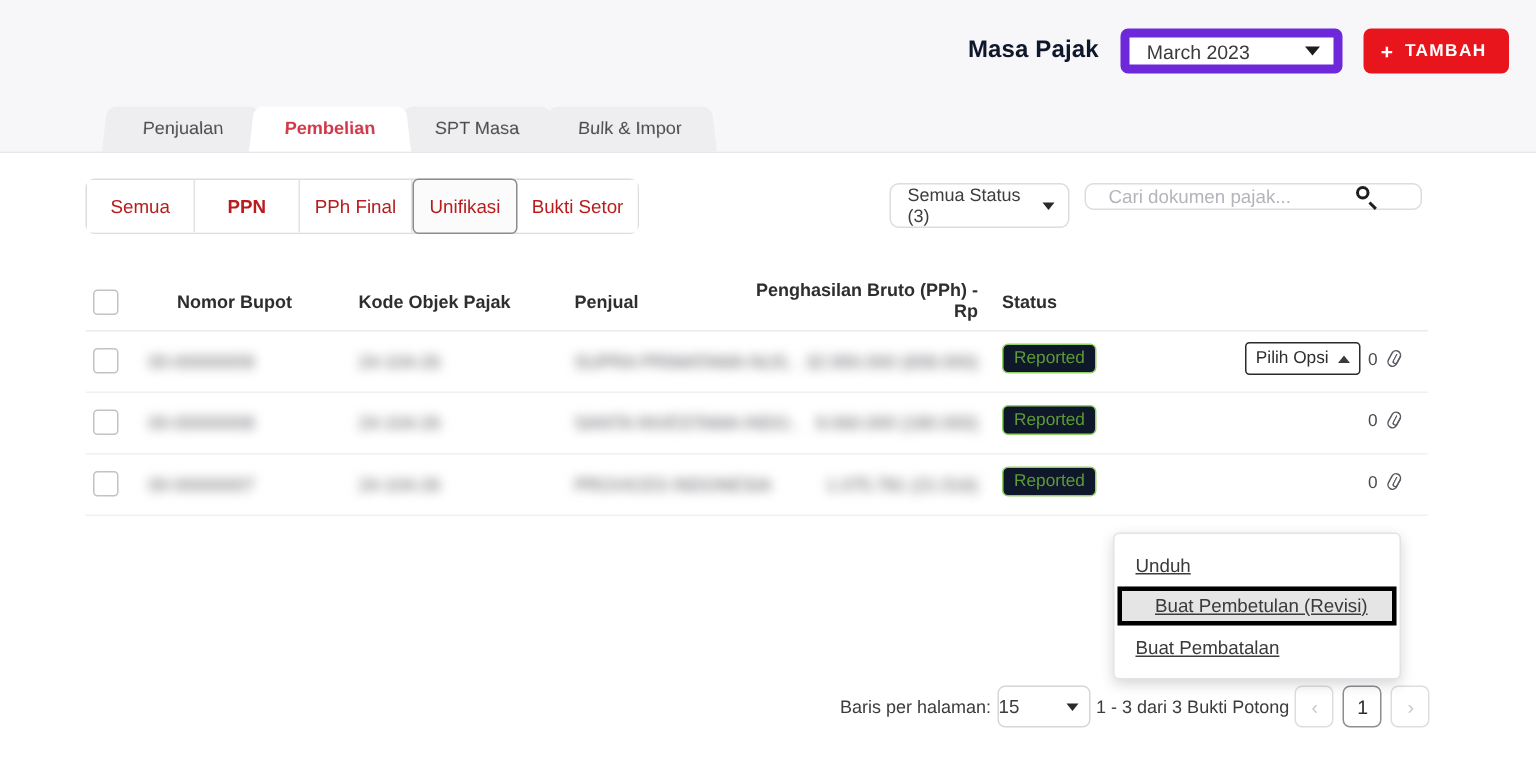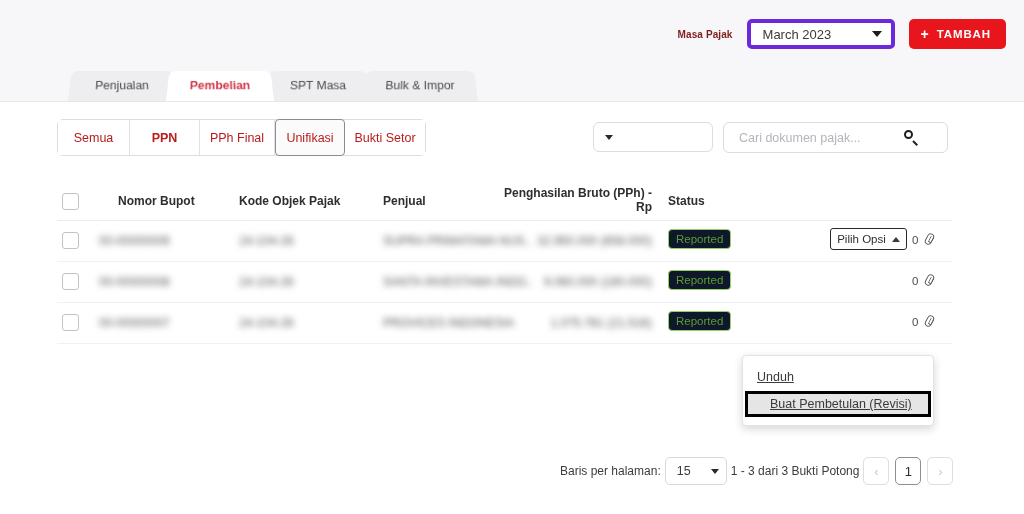--- a/index.html
+++ b/index.html
@@ -26,29 +26,29 @@
     box-sizing: border-box;
   }
   #topbar-right {
     position: absolute;
     right: 18px; top: 19px;
     display: flex;
     align-items: center;
     gap: 14px;
   }
   .masa-label {
-    font-size: 10px;
+    font-size: 16px;
     font-weight: bold;
-    color: #7f1d1d;
+    color: #0f172a;
     letter-spacing: .1px;
   }
   .period-select {
     width: 148px; height: 30px;
     background: #ffffff;
-    border: 4px solid #6d28d9;
+    border: 6px solid #6d28d9;
     border-radius: 5px;
     display: flex;
     align-items: center;
     padding: 0 9px 0 12px;
     box-sizing: border-box;
     font-size: 13px;
     color: #3a3a3a;
     cursor: pointer;
   }
   .period-select .val { flex: 1; }
@@ -184,21 +184,21 @@
     width: 0; height: 0;
     border-left: 4px solid transparent;
     border-right: 4px solid transparent;
     border-top: 5px solid #2a2a2a;
   }
 
   
   #search-box {
     position: absolute;
     left: 723px; top: 20px;
-    width: 225px; height: 31px;
+    width: 225px; height: 18px;
     border: 1px solid #dcdce1;
     border-radius: 6px;
     background: #ffffff;
     display: flex;
     align-items: center;
     padding: 0 28px 0 13px;
     box-sizing: border-box;
     justify-content: space-between;
   }
   #search-input {
@@ -393,21 +393,21 @@
     font-size: 12px;
     color: #3c3c3c;
   }
   #rows-select {
     width: 62px; height: 28px;
     border: 1px solid #d6d6db;
     border-radius: 5px;
     background: #ffffff;
     display: flex;
     align-items: center;
-    padding: 0 7px 0 11px;
+    padding: 0 7px 0 0;
     box-sizing: border-box;
     font-size: 12.5px;
     cursor: pointer;
   }
   #rows-select .val { flex: 1; }
   .pg-btn {
     width: 26px; height: 28px;
     border: 1px solid #dededf;
     border-radius: 5px;
     background: #ffffff;
@@ -468,20 +468,21 @@
     </div>
     <div class="seg active" id="seg-3">
       <span>Unifikasi</span>
     </div>
     <div class="seg" id="seg-4">
       <span>Bukti Setor</span>
     </div>
   </div>
 
   <div id="status-filter">
+    <span class="val">Semua Status (3)</span>
     <span class="caret-sm"></span>
   </div>
 
   <div id="search-box">
     <input id="search-input" type="text" placeholder="Cari dokumen pajak..." style="">
     <span class="search-glyph"></span>
   </div>
 
   <div id="table">
 
@@ -539,20 +540,23 @@
 
   </div>
 
   <div id="dropdown">
     <div class="menu-item">
       <span>Unduh</span>
     </div>
     <div class="menu-item highlight">
       <span>Buat Pembetulan (Revisi)</span>
     </div>
+    <div class="menu-item">
+      <span>Buat Pembatalan</span>
+    </div>
   </div>
 
   <div id="pagination">
     <span>Baris per halaman:</span>
     <div id="rows-select">
       <span class="val">15</span>
       <span class="caret-sm"></span>
     </div>
     <span>1 - 3 dari 3 Bukti Potong</span>
     <div id="pg-group">

